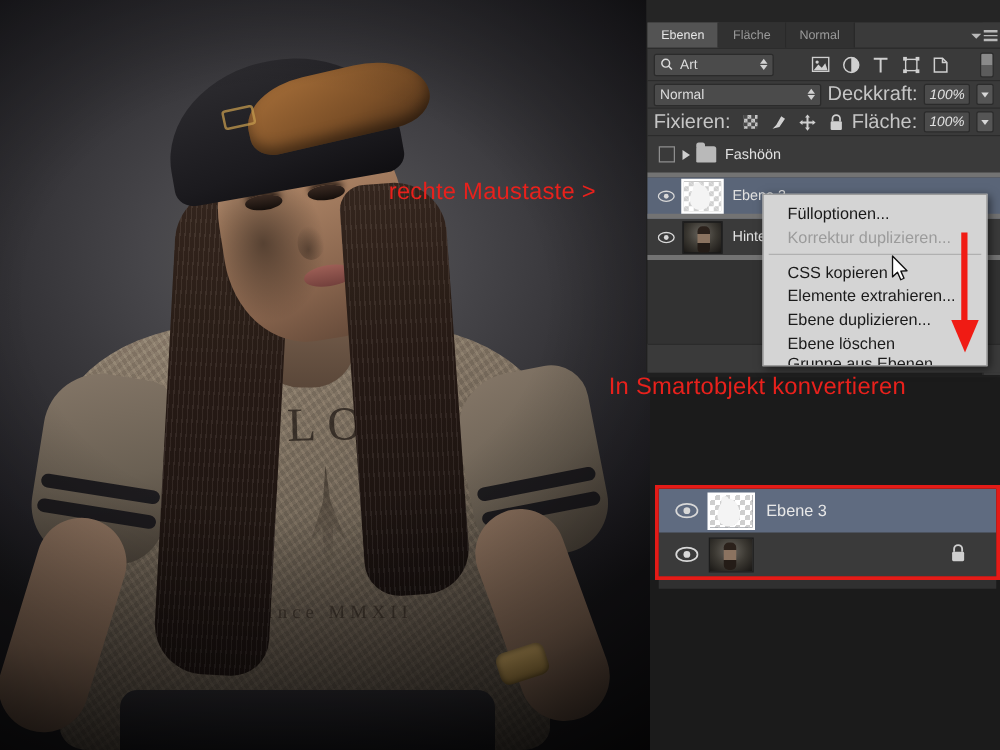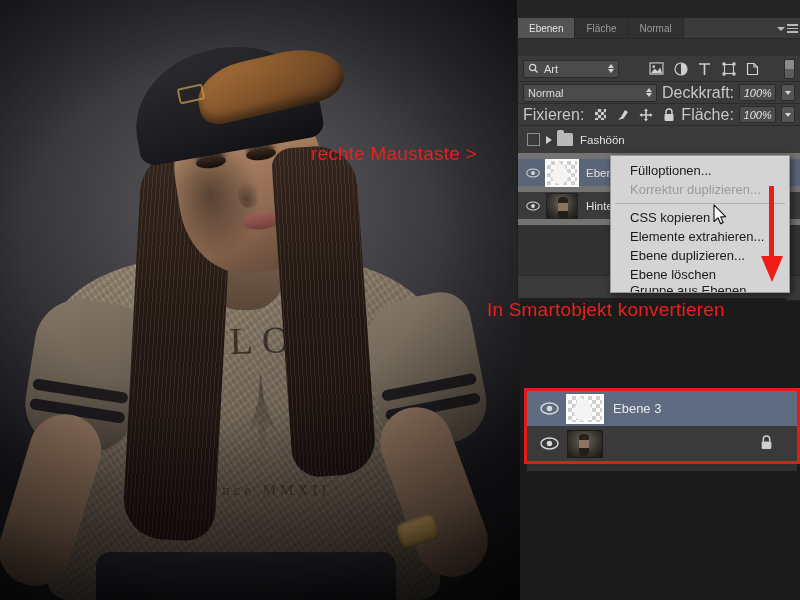--- a/index.html
+++ b/index.html
@@ -203,21 +203,21 @@
   }
   .pm-caret {
     width: 0; height: 0; border-left: 4px solid transparent; border-right: 4px solid transparent;
     border-top: 4px solid #b9b9b9;
   }
   .pm-lines { display: flex; flex-direction: column; gap: 2px; }
   .pm-lines i { display: block; width: 11px; height: 1.5px; background: #b9b9b9; }
 
   .filter-row {
     height: 26px; background: #3a3a3a; display: flex; align-items: center;
-    padding: 0 5px; gap: 20px; border-bottom: 1px solid #2b2b2b; margin-top: 17px;
+    padding: 0 5px; gap: 20px; border-bottom: 1px solid #2b2b2b;
   }
   .kind-select {
     width: 96px; height: 18px; background: #4b4b4b; border: 1px solid #2b2b2b;
     border-radius: 2px; display: flex; align-items: center; gap: 5px;
     padding: 0 4px; color: #dcdcdc; font-size: 11px;
   }
   .spin { margin-left: auto; display: flex; flex-direction: column; gap: 1px; }
   .spin i { width: 0; height: 0; border-left: 3.5px solid transparent; border-right: 3.5px solid transparent; }
   .spin i.up { border-bottom: 4px solid #d2d2d2; }
   .spin i.dn { border-top: 4px solid #d2d2d2; }
@@ -254,21 +254,21 @@
   .checker {
     width: 11px; height: 11px;
     background-image: linear-gradient(45deg,#c9c9c9 25%,transparent 25%,transparent 75%,#c9c9c9 75%),
                       linear-gradient(45deg,#c9c9c9 25%,#4a4a4a 25%,#4a4a4a 75%,#c9c9c9 75%);
     background-size: 6px 6px; background-position: 0 0, 3px 3px;
   }
 
   .layer-list { background: #3a3a3a; }
   .layer-row {
     height: 33px; display: flex; align-items: center;
-    border-bottom: 6px solid #737373; padding-left: 2px; position: relative;
+    border-bottom: 4px solid #737373; padding-left: 2px; position: relative;
   }
   .layer-row.selected { background: #5a6578; }
   .eye-cell { width: 26px; display: flex; align-items: center; justify-content: center; }
   .eye-ic { width: 14px; height: 10px; }
   .group-row .eye-cell .gbox {
     width: 13px; height: 13px; border: 1px solid #8e8e8e; background: #3a3a3a;
   }
   .disclose {
     width: 0; height: 0; margin-right: 5px;
     border-top: 4.5px solid transparent; border-bottom: 4.5px solid transparent;

